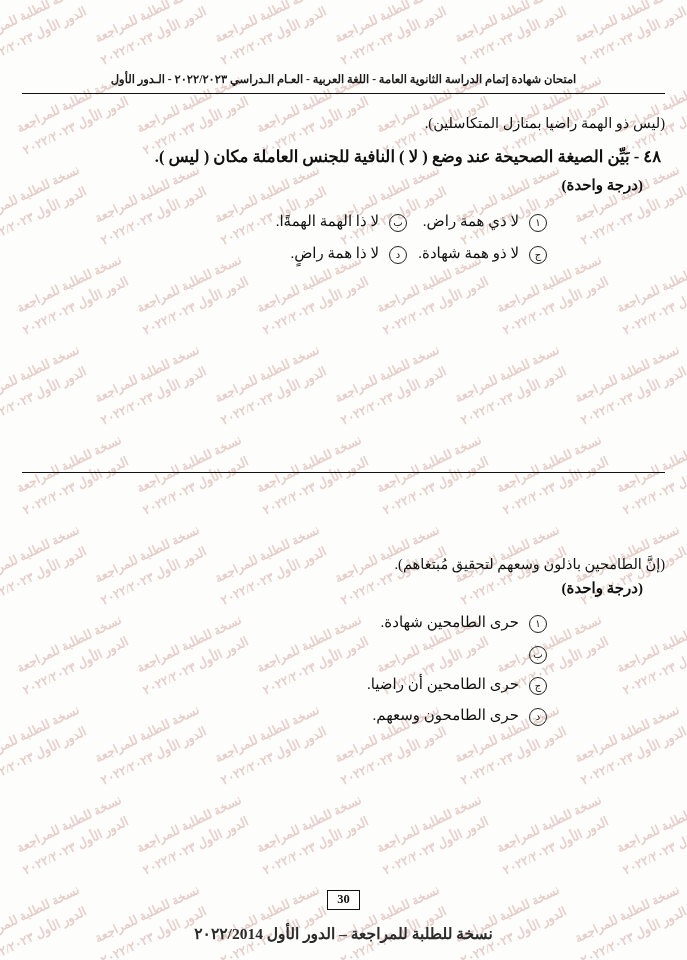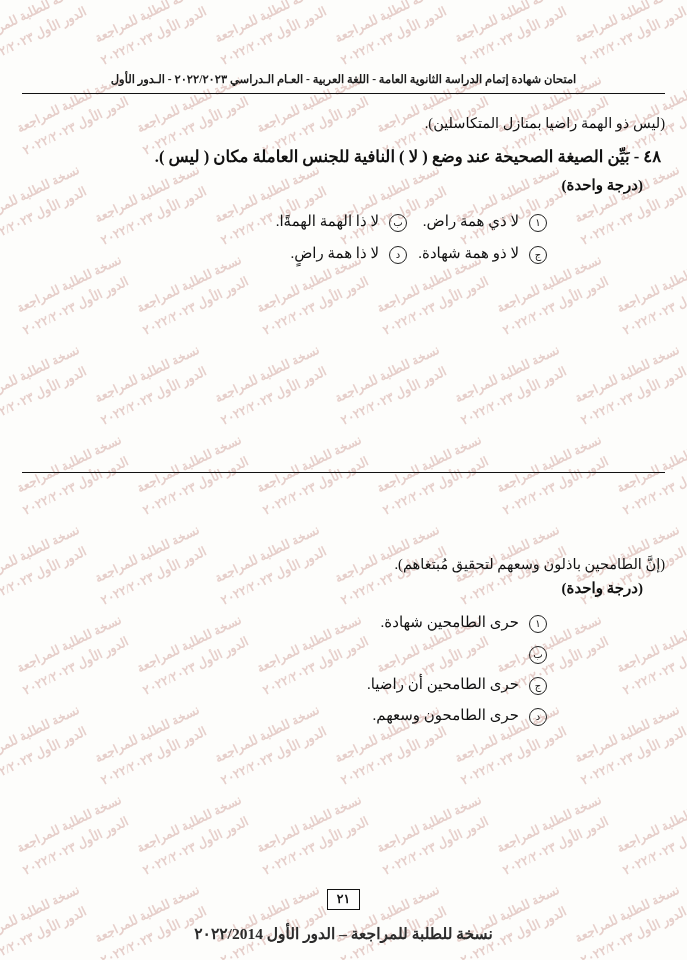--- a/index.html
+++ b/index.html
@@ -383,18 +383,18 @@
         <span class="ans-text">حرى الطامحين أن راضيا.</span>
       </div>
       <div class="ans-cell">
         <span class="bullet">د</span>
         <span class="ans-text">حرى الطامحون وسعهم.</span>
       </div>
     </div>
   </div>
 
   <div class="page-num">
-    <span>٢١</span>
+    <span>30</span>
   </div>
 
   <div class="footer">نسخة للطلبة للمراجعة – الدور الأول ٢٠٢٢/2014</div>
 
 </div>
 
 </body></html>

